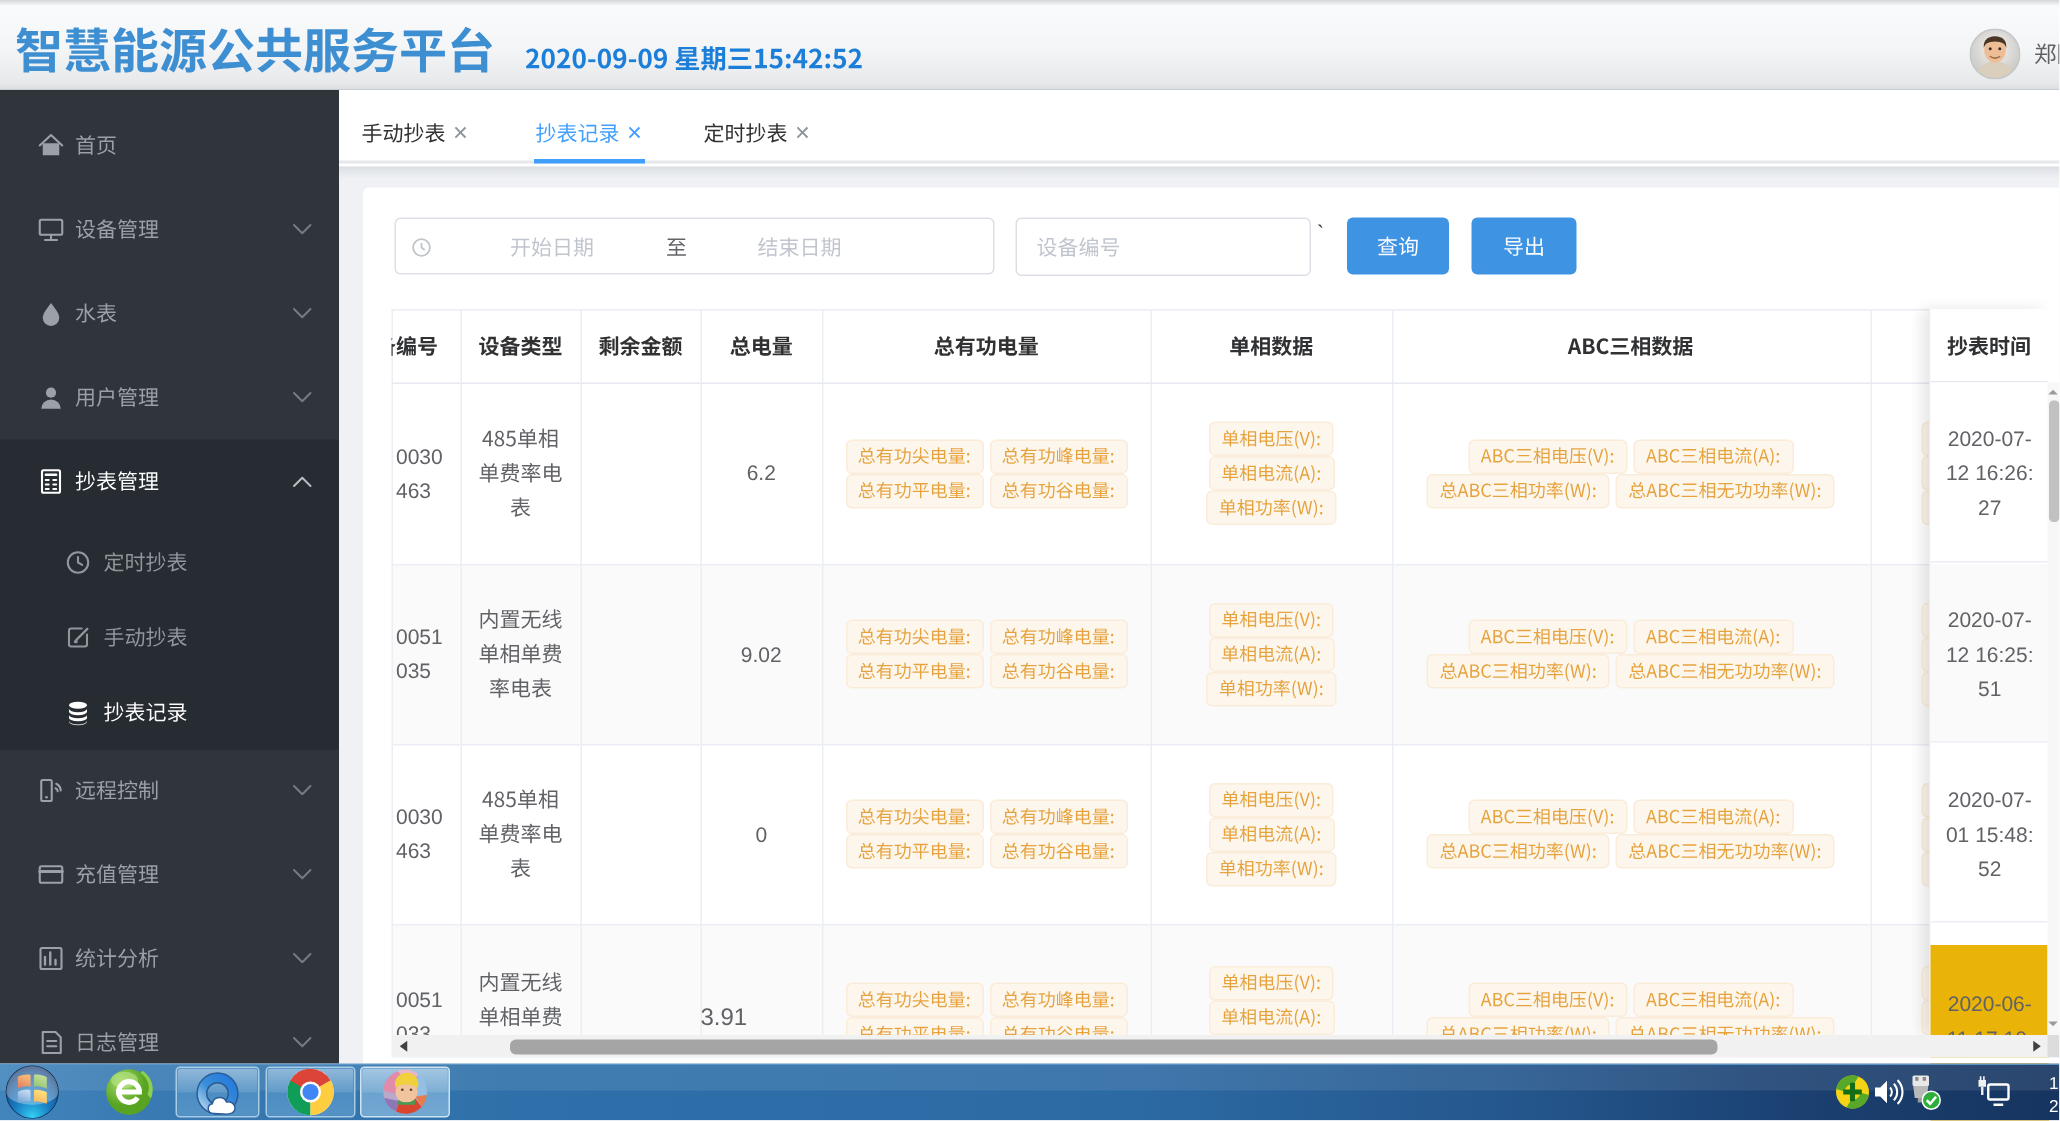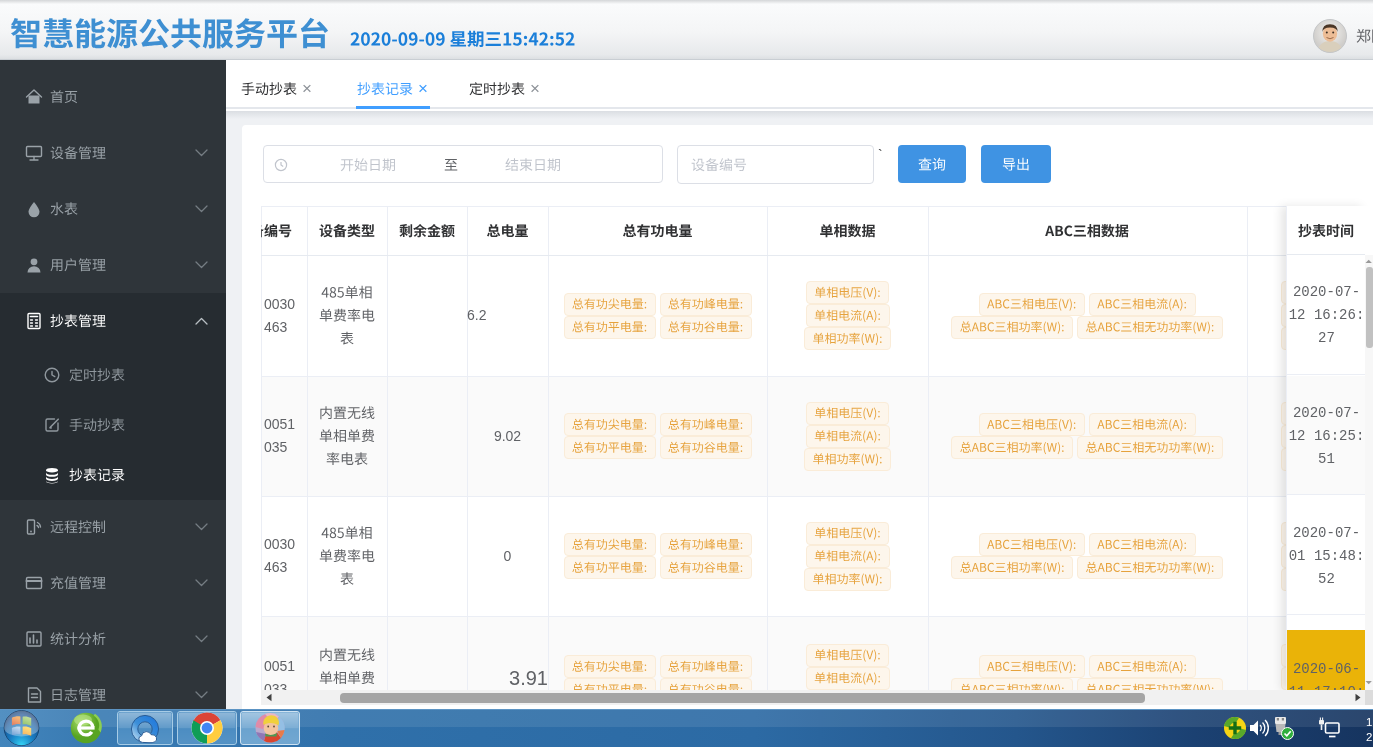--- a/index.html
+++ b/index.html
@@ -179,29 +179,29 @@
     <div class="tag" style="left:1088.6px;top:655px;width:107px;"></div>
     <div class="tag" style="left:951.1px;top:678px;width:122px;"></div>
     <div class="tag" style="left:1076.9px;top:678px;width:146px;"></div>
     <div class="tag" style="left:1281px;top:643.5px;width:9px;"></div>
     <div class="tag" style="left:1281px;top:666.5px;width:9px;"></div>
     <div class="tag" style="left:1281px;top:689.5px;width:9px;"></div>
 <div class="t" style="left:264px;top:292.5px;line-height:23px;font-size:14px;color:#606266;">0030<br>463</div>
     <div class="t" style="left:264px;top:413px;line-height:23px;font-size:14px;color:#606266;">0051<br>035</div>
     <div class="t" style="left:264px;top:533px;line-height:23px;font-size:14px;color:#606266;">0030<br>463</div>
     <div class="t" style="left:264px;top:655px;line-height:23px;font-size:14px;color:#606266;">0051<br>033</div>
-    <div class="t" style="left:467px;width:81px;text-align:left;top:304px;line-height:23px;font-size:14px;color:#606266;">6.2</div>
+    <div class="t" style="left:467px;width:81px;text-align:center;top:304px;line-height:23px;font-size:14px;color:#606266;">6.2</div>
     <div class="t" style="left:467px;width:81px;text-align:center;top:424.5px;line-height:23px;font-size:14px;color:#606266;">9.02</div>
     <div class="t" style="left:467px;width:81px;text-align:center;top:544.5px;line-height:23px;font-size:14px;color:#606266;">0</div>
-    <div class="t" style="left:467px;width:81px;text-align:right;top:666.5px;line-height:23px;font-size:20px;color:#606266;">3.91</div>
+    <div class="t" style="left:467px;width:81px;text-align:left;top:666.5px;line-height:23px;font-size:16px;color:#606266;">3.91</div>
     <div class="t" style="left:302px;top:79px;font-size:17px;color:#8E9399;">×</div>
     <div class="t" style="left:418px;top:79px;font-size:17px;color:#409EFF;">×</div>
     <div class="t" style="left:530px;top:79px;font-size:17px;color:#8E9399;">×</div>
     <div class="t" style="left:878px;top:147px;font-size:14px;color:#303133;">`</div>
-<div style="position:absolute;left:1286px;top:206px;width:80px;height:484px;background:#fff;box-shadow:-5px 0 9px rgba(0,0,0,.10);border-left:1px solid #EBEEF5;font-family:Liberation Mono, monospace;">
+<div style="position:absolute;left:1286px;top:206px;width:80px;height:484px;background:#fff;box-shadow:-5px 0 9px rgba(0,0,0,.10);border-left:1px solid #EBEEF5;">
 <div style="position:absolute;left:0;top:0;width:79px;height:49px;border-bottom:1px solid #E6EAF0;background:#fff;"></div>
 <div style="position:absolute;left:0;top:49px;width:79px;height:120px;background:#fff;border-bottom:1px solid #EBEEF5;">
         <div style="position:absolute;left:0;top:26px;width:79px;text-align:center;line-height:23px;font-size:14px;color:#606266;">2020-07-<br>12 16:26:<br>27</div>
       </div>
       <div style="position:absolute;left:0;top:170px;width:79px;height:119px;background:#FAFAFA;border-bottom:1px solid #EBEEF5;">
         <div style="position:absolute;left:0;top:25.5px;width:79px;text-align:center;line-height:23px;font-size:14px;color:#606266;">2020-07-<br>12 16:25:<br>51</div>
       </div>
       <div style="position:absolute;left:0;top:290px;width:79px;height:119px;background:#fff;border-bottom:1px solid #EBEEF5;">
         <div style="position:absolute;left:0;top:25.5px;width:79px;text-align:center;line-height:23px;font-size:14px;color:#606266;">2020-07-<br>01 15:48:<br>52</div>
       </div>

